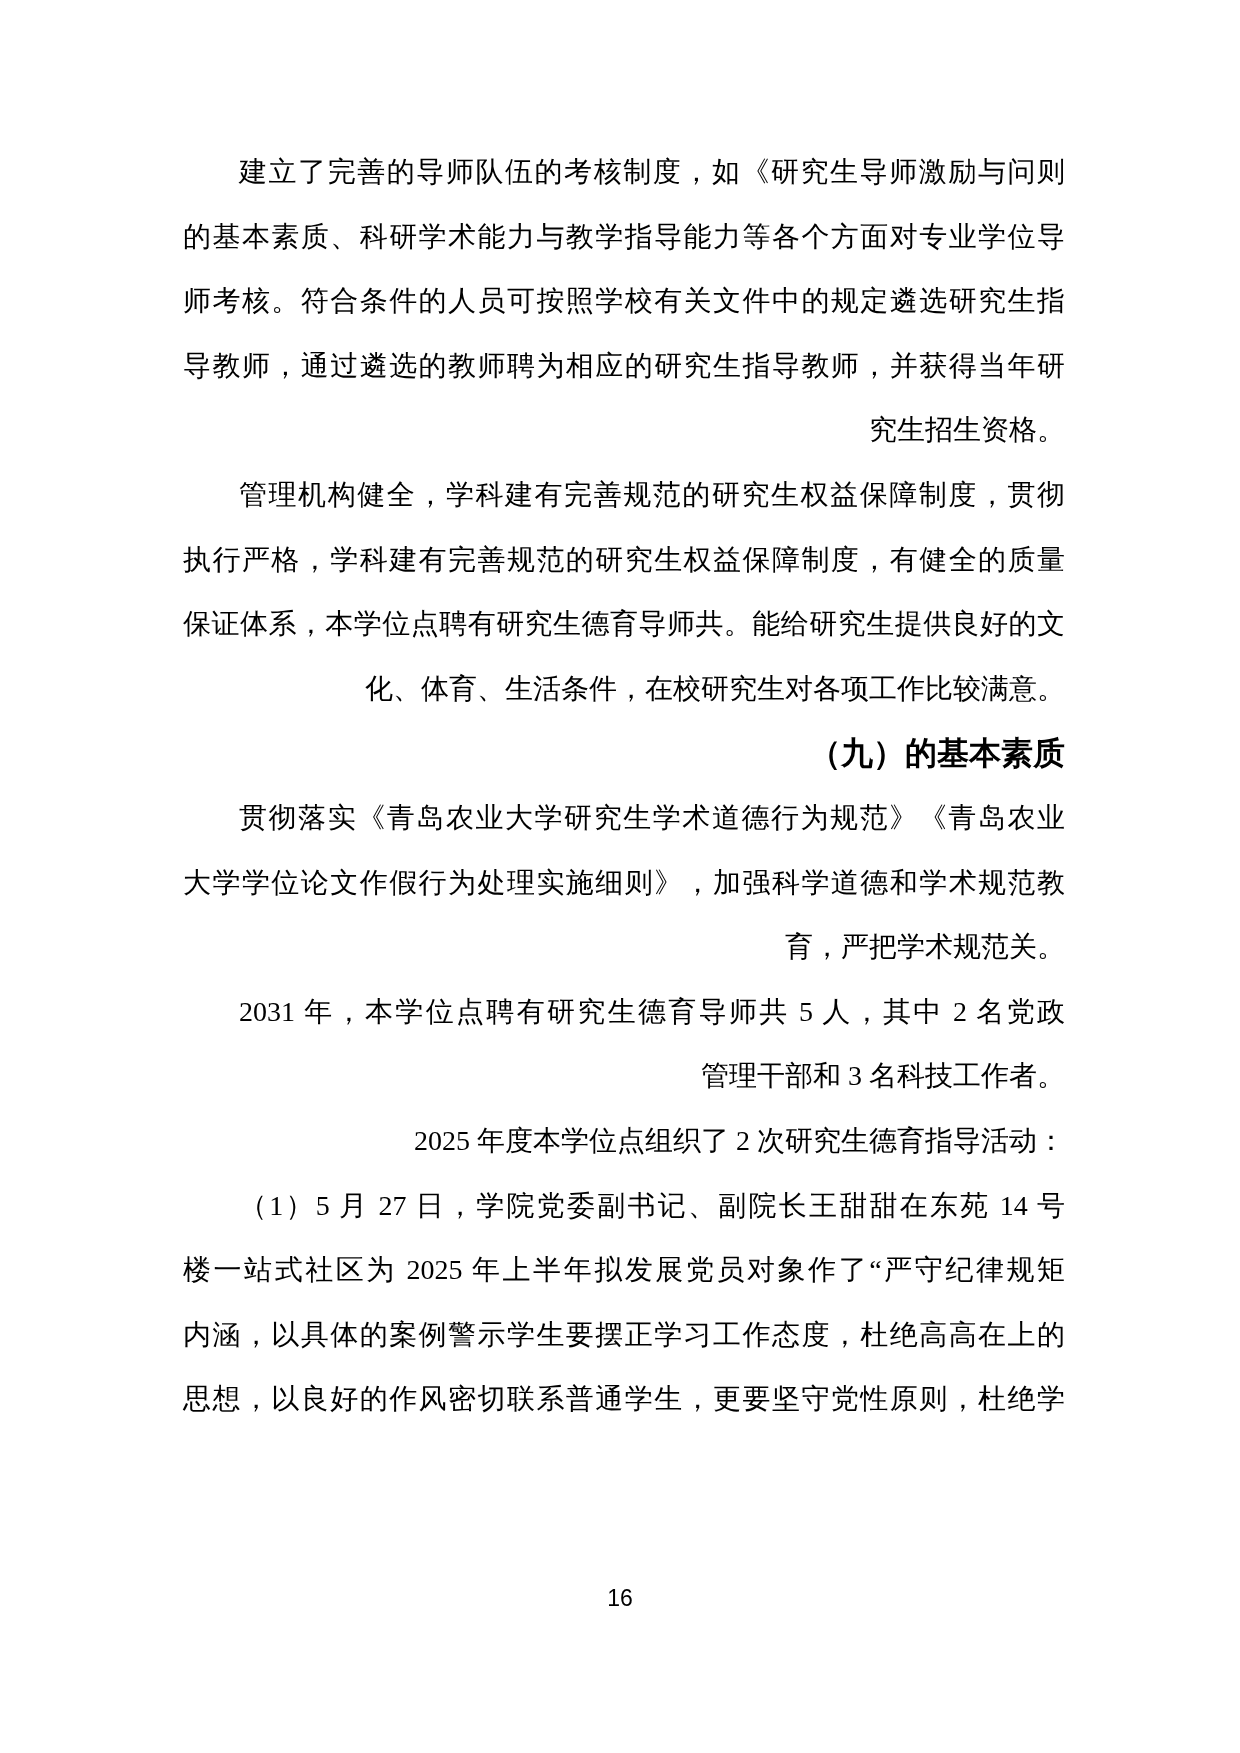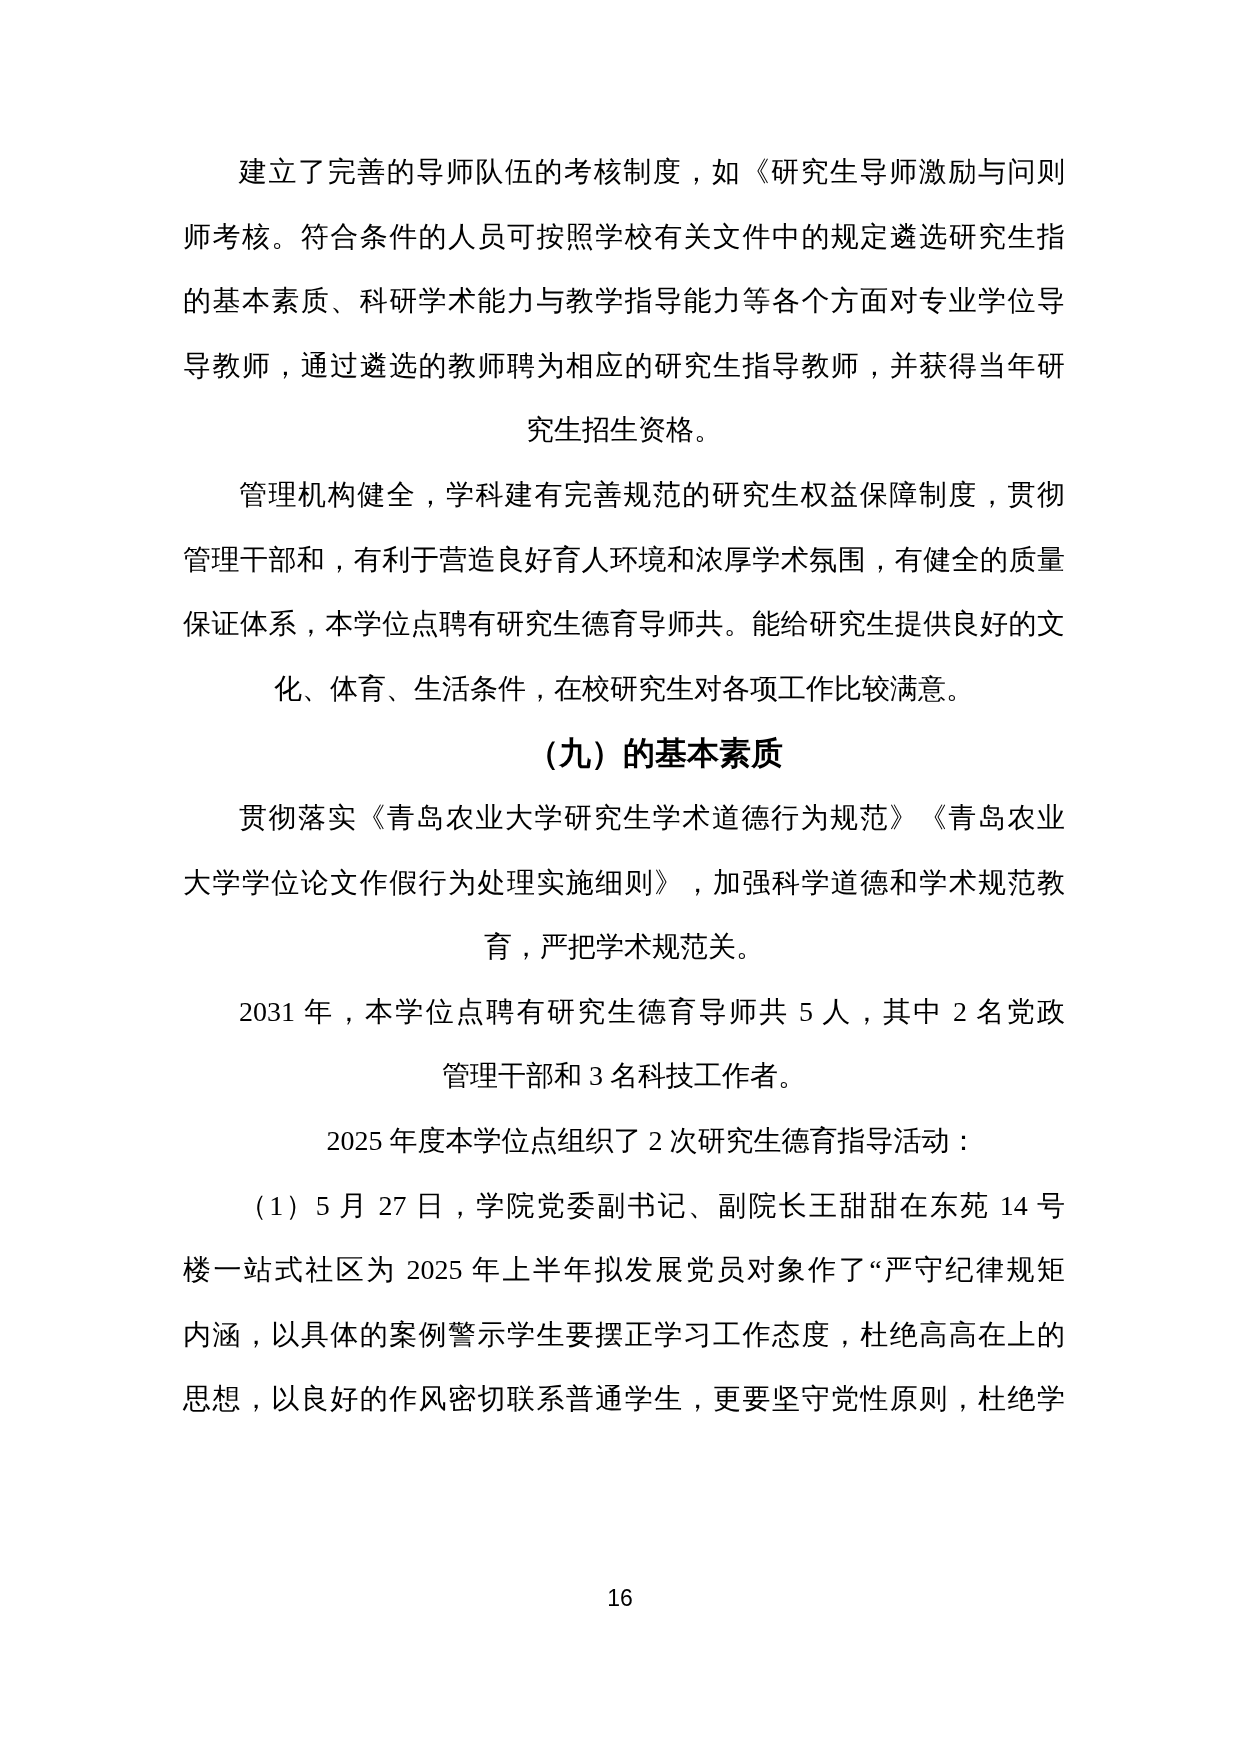--- a/index.html
+++ b/index.html
@@ -19,21 +19,21 @@
     position: absolute;
     left: 183px;
     top: 140px;
     width: 882px;
   }
   .line {
     font-family: "Liberation Serif", "DejaVu Serif", serif;
     font-size: 28px;
     line-height: 64.6px;
     height: 64.6px;
-    text-align: center;
+    text-align: right;
     white-space: normal;
   }
   .line.fill {
     text-align: justify;
     text-align-last: justify;
   }
   .line.indent {
     text-indent: 56px;
   }
   .line.heading {
@@ -54,26 +54,26 @@
     font-size: 23px;
     color: #000000;
   }
 </style>
 </head>
 <body>
 
 <div class="page">
   <div class="content" id="content">
       <div class="line indent fill">建立了完善的导师队伍的考核制度，如《研究生导师激励与问则</div>
+      <div class="line fill">的基本素质、科研学术能力与教学指导能力等各个方面对专业学位导</div>
       <div class="line fill">师考核。符合条件的人员可按照学校有关文件中的规定遴选研究生指</div>
-      <div class="line fill">的基本素质、科研学术能力与教学指导能力等各个方面对专业学位导</div>
       <div class="line fill">导教师，通过遴选的教师聘为相应的研究生指导教师，并获得当年研</div>
       <div class="line">究生招生资格。</div>
       <div class="line indent fill">管理机构健全，学科建有完善规范的研究生权益保障制度，贯彻</div>
-      <div class="line fill">管理干部和，有利于营造良好育人环境和浓厚学术氛围，有健全的质量</div>
+      <div class="line fill">执行严格，学科建有完善规范的研究生权益保障制度，有健全的质量</div>
       <div class="line fill">保证体系，本学位点聘有研究生德育导师共。能给研究生提供良好的文</div>
       <div class="line">化、体育、生活条件，在校研究生对各项工作比较满意。</div>
       <div class="line heading indent">（九）的基本素质</div>
       <div class="line indent fill">贯彻落实《青岛农业大学研究生学术道德行为规范》《青岛农业</div>
       <div class="line fill">大学学位论文作假行为处理实施细则》，加强科学道德和学术规范教</div>
       <div class="line">育，严把学术规范关。</div>
       <div class="line indent fill">2031 年，本学位点聘有研究生德育导师共 5 人，其中 2 名党政</div>
       <div class="line">管理干部和 3 名科技工作者。</div>
       <div class="line indent">2025 年度本学位点组织了 2 次研究生德育指导活动：</div>
       <div class="line indent fill">（1）5 月 27 日，学院党委副书记、副院长王甜甜在东苑 14 号</div>

